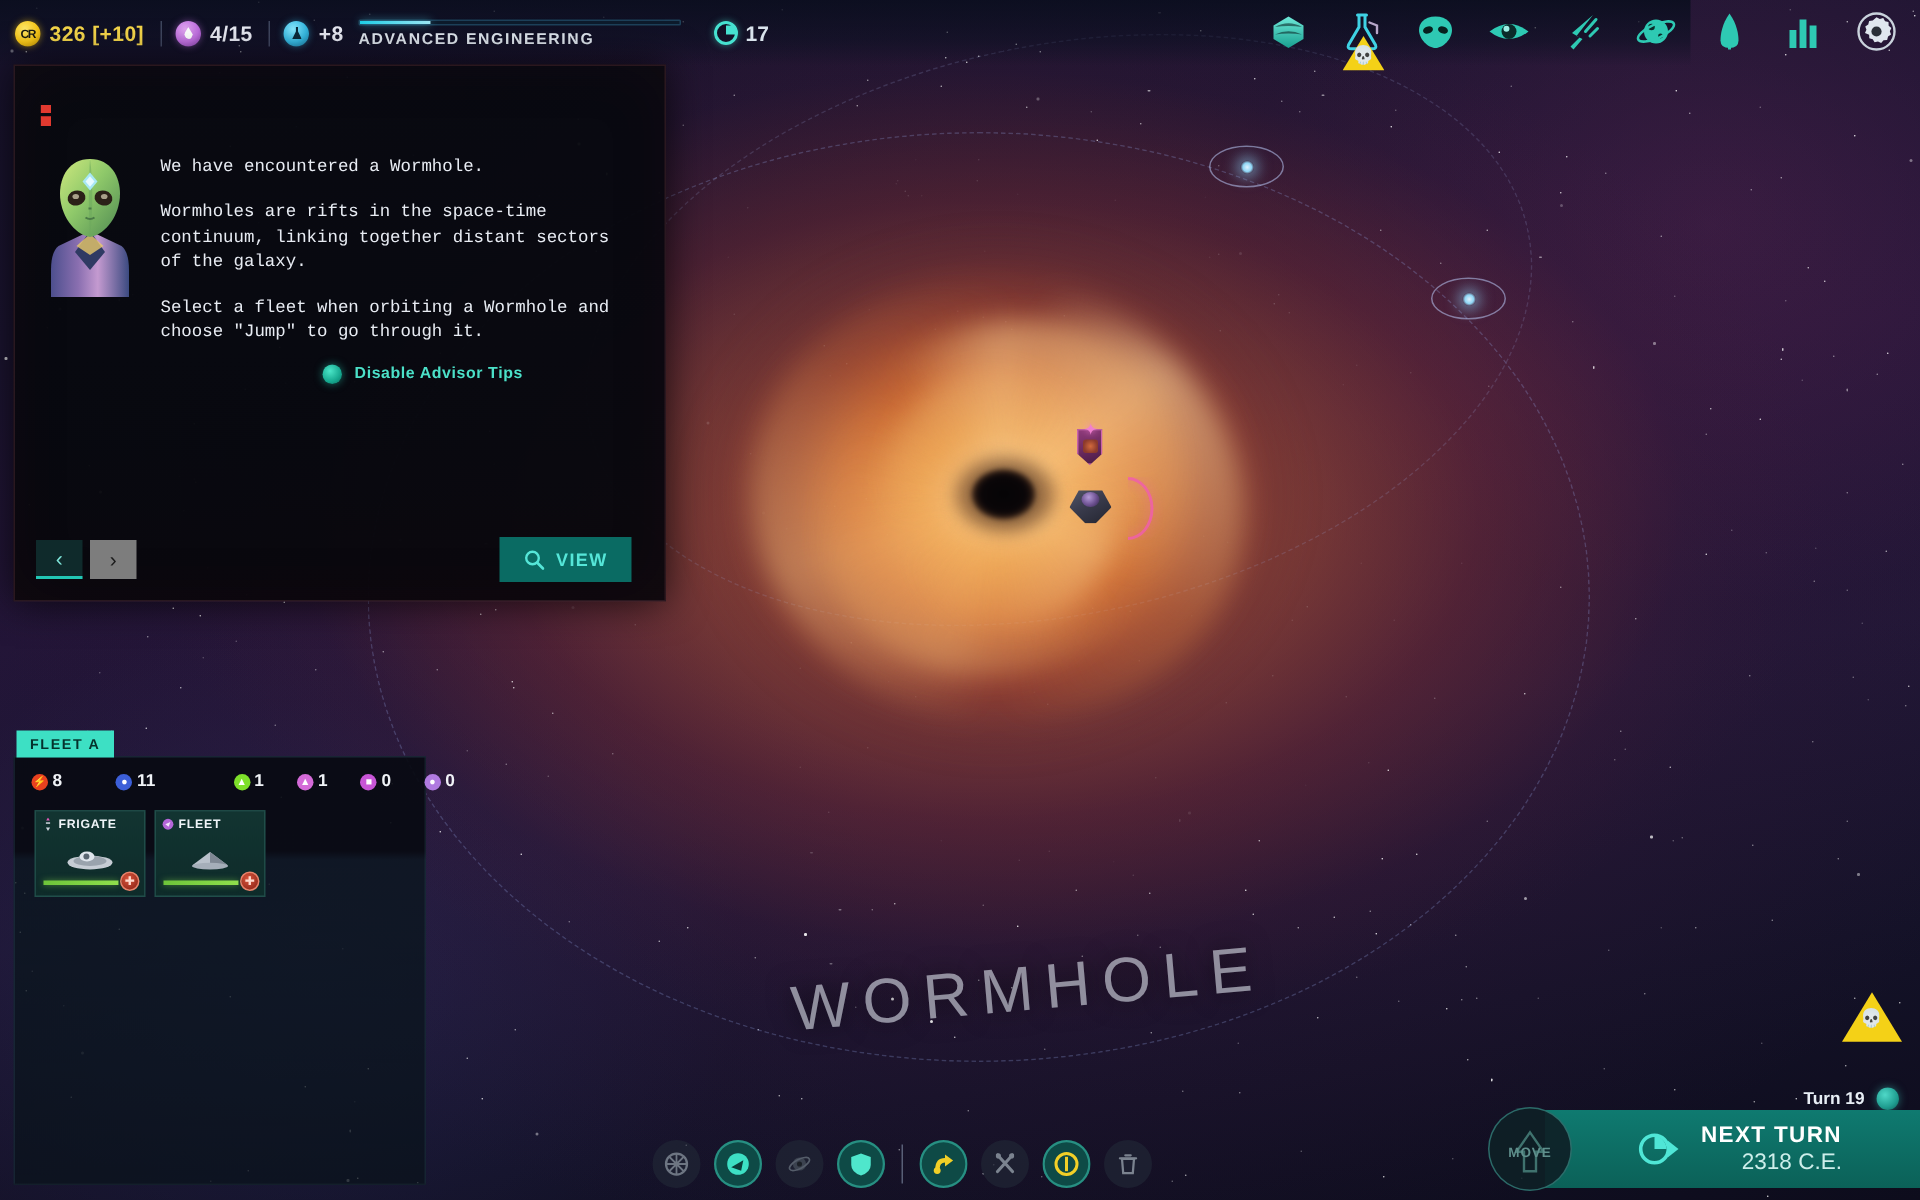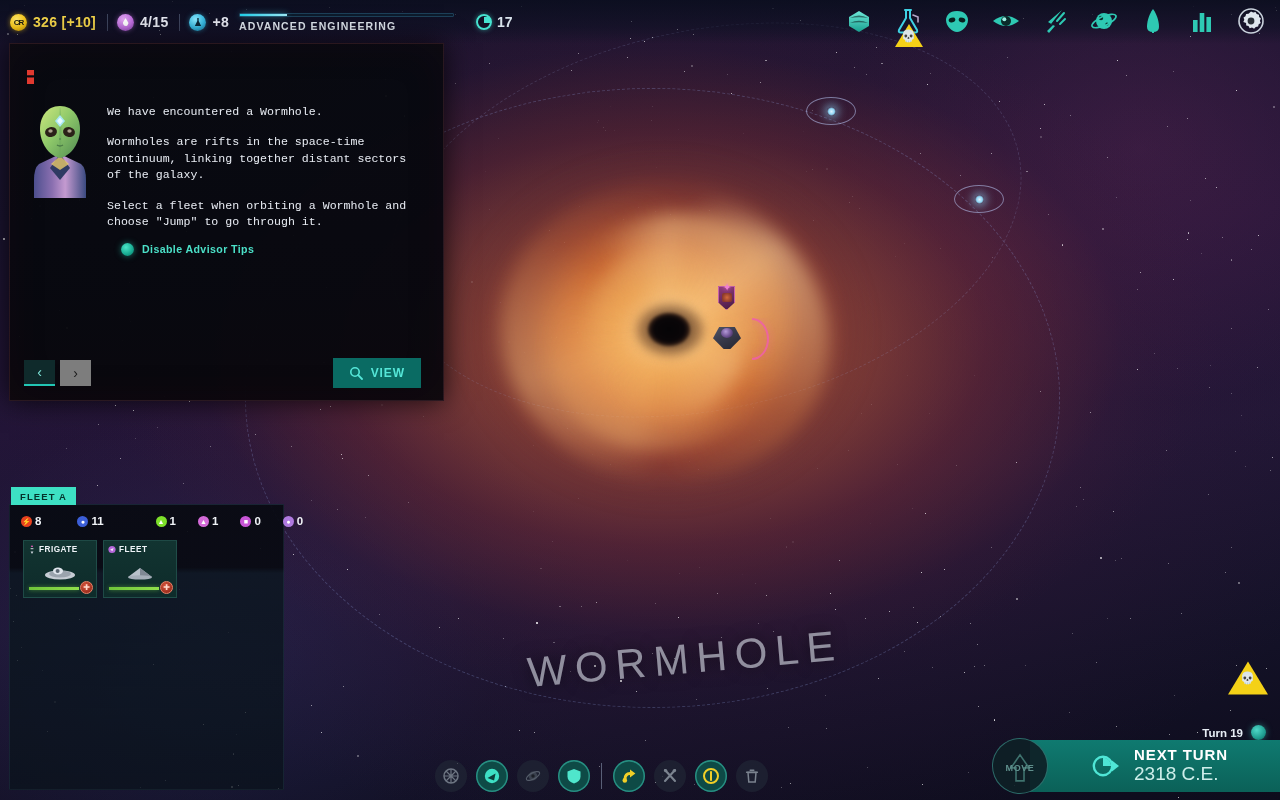--- a/index.html
+++ b/index.html
@@ -97,21 +97,21 @@
     background:linear-gradient(160deg,#8e3a7a 0%,#6d2b60 50%,#471a45 100%);
     clip-path:polygon(0 0,100% 0,100% 68%,50% 100%,0 68%);
     border:1px solid rgba(235,120,200,.7);
   }
   #empBanner .star { position:absolute; left:4.5px; top:-4px; font-size:11px; color:#f07fd0; line-height:1; text-shadow:0 0 5px #f07fd0; }
   #empBanner .em { position:absolute; left:3.5px; top:7px; width:10px; height:9px; border-radius:2px;
     background:radial-gradient(circle,#d36a3c 0%, #8c3a2c 70%); }
 
   
   #topbar {
-    position:absolute; left:0; top:0; width:1280px; height:44px;
+    position:absolute; left:0; top:0; width:1127px; height:44px;
     display:flex; align-items:center;
     background:linear-gradient(180deg, rgba(10,14,30,0.88) 0%, rgba(12,16,34,0.55) 62%, rgba(12,16,34,0.0) 100%);
     padding:0 10px; z-index:40;
   }
   .res { display:flex; align-items:center; gap:6px; margin-right:2px; }
   .res .lbl { font-size:14px; font-weight:bold; letter-spacing:.3px; }
   .resIcon { width:17px; height:17px; border-radius:50%; display:flex; align-items:center; justify-content:center;
              font-size:10px; font-weight:bold; color:#1a1a10; flex:none; }
   #icCredit { background:radial-gradient(circle at 38% 32%, #ffe86a 0%, #f5c518 55%, #b58a06 100%);
               box-shadow:0 0 5px rgba(245,197,24,.55); font-size:8px; letter-spacing:-1px; }
@@ -162,21 +162,21 @@
   #advTitle { font-size:21px; font-weight:bold; letter-spacing:1.2px; color:#fff; }
 
   #advBody { display:flex; gap:16px; padding:14px 22px 0 19px; }
   #portrait { width:62px; flex:none; }
   #portrait svg { width:62px; height:100px; display:block; }
 
   #advText { flex:1; padding-top:6px;font-family:Liberation Mono, monospace; }
   #advText p { font-size:11.6px; line-height:1.42; color:#e8ecf3; margin-bottom:14px; }
   #advText p:last-child { margin-bottom:0; }
 
-  #disableRow { display:flex; align-items:center; gap:8px; padding:12px 0 0 111px; }
+  #disableRow { display:flex; align-items:center; gap:8px; padding:12px 0 0 111px;justify-content:center; }
   #disableDot { width:13px; height:13px; border-radius:50%; background:radial-gradient(circle at 38% 33%, #4be6c8 0%, #16a88f 60%, #0b6b5c 100%);
                 box-shadow:0 0 6px rgba(40,220,190,.5); }
   #disableLbl { font-size:10.6px; font-weight:bold; letter-spacing:.4px; color:#4be0c8; }
 
   #advFooter { position:absolute; left:0; bottom:12px; width:100%; display:flex; align-items:center; padding:0 14px; }
   .navBtn { width:31px; height:26px; display:flex; align-items:center; justify-content:center;
             font-size:14px; color:#cfd6de; cursor:pointer; }
   #prevBtn { background:#0f2a2b; border-bottom:2px solid #22c6b4; color:#7fe6da; margin-right:5px; }
   #nextBtn { background:#7d7d7d; color:#1b1b1b; }
   #advFooter .spacer { flex:1; }
@@ -247,21 +247,21 @@
              background:rgba(14,32,38,0.92); border:1.5px solid rgba(70,170,160,0.55);
              display:flex; flex-direction:column; align-items:center; justify-content:center; cursor:pointer; }
   #moveBtn .mlbl { font-size:9px; font-weight:bold; letter-spacing:.6px; color:#5f8f8c; margin-bottom:-3px; position:relative; z-index:2; }
   #moveBtn .marrow { position:absolute; left:50%; top:50%; transform:translate(-50%,-42%); }
   #nextTurnBtn { position:absolute; left:38px; top:0; width:250px; height:52px;
                  background:linear-gradient(180deg,#0f7a70 0%,#0b6158 100%);
                  display:flex; align-items:center; gap:14px; padding-left:60px; cursor:pointer; }
   #ntIcon { width:30px; height:30px; flex:none; }
   #ntIcon svg { width:30px; height:30px; display:block; }
   #ntTexts .t1 { font-size:15px; font-weight:bold; letter-spacing:.9px; color:#ffffff; line-height:1.12; }
-  #ntTexts .t2 { font-size:19px; color:#cdeeea; line-height:1.15; }
+  #ntTexts .t2 { font-size:15px; color:#cdeeea; line-height:1.15;text-align:right; }
 
   #alertBadge { position:absolute; right:12px; bottom:104px; width:40px; height:36px; z-index:48; cursor:pointer; }
 </style>
 </head>
 <body>
 
 <div id="space">
   <div id="stars">
       <i class="st" style="left:1260.4px;top:790.0px;width:1px;height:1px;opacity:0.38;"></i>
       <i class="st" style="left:1039.7px;top:390.6px;width:1px;height:1px;opacity:0.53;"></i>

